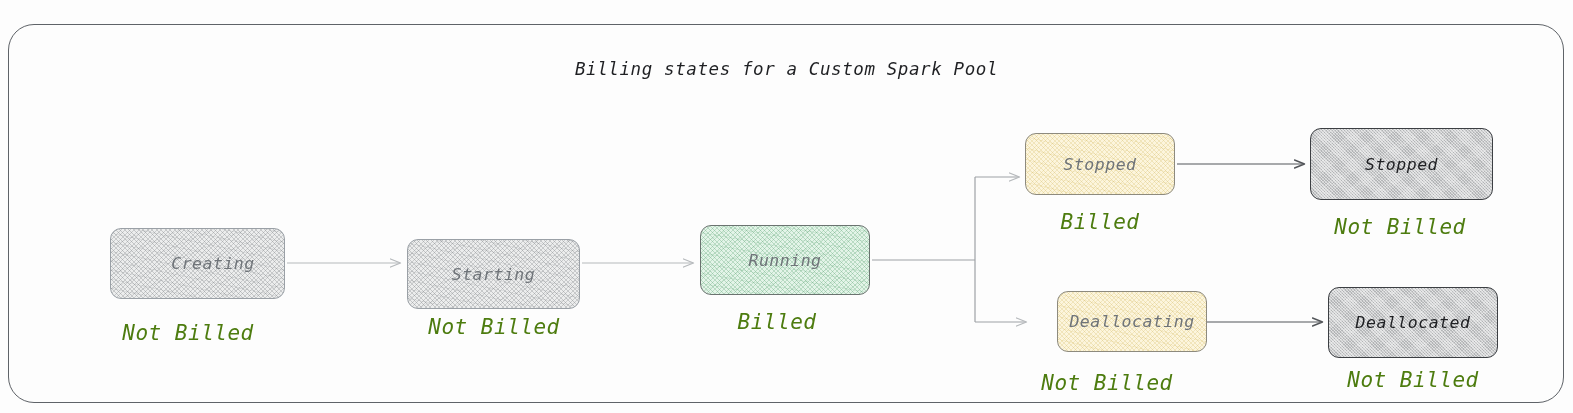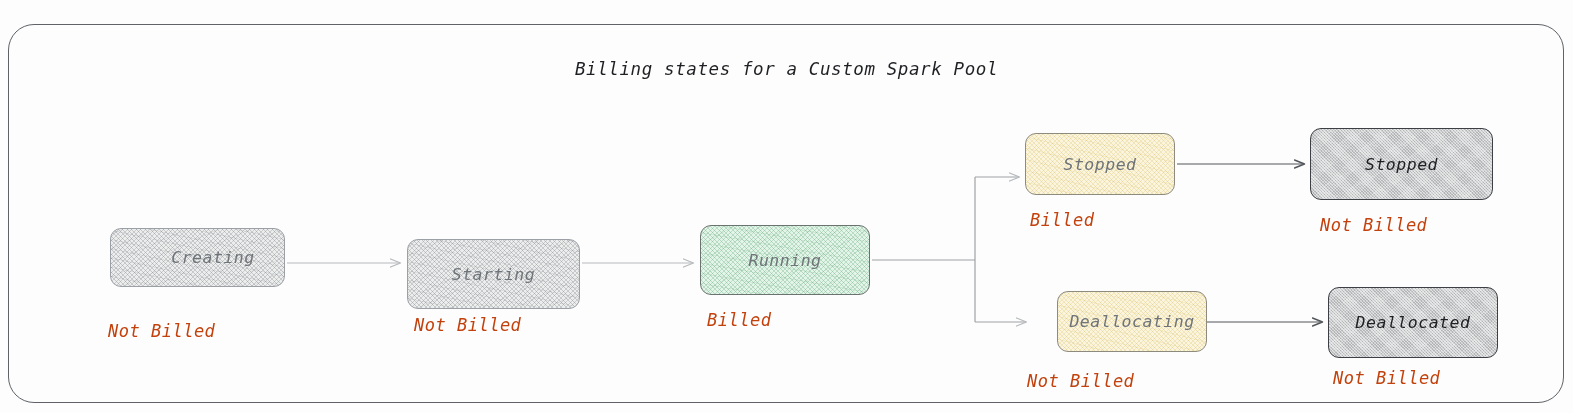--- a/index.html
+++ b/index.html
@@ -88,23 +88,24 @@
     color: #1f2023;
     background-color: #c9cacb;
     background-image:
       repeating-linear-gradient(45deg, rgba(255,255,255,0.55) 0 1.1px, rgba(0,0,0,0) 1.1px 2.2px),
       repeating-linear-gradient(-45deg, rgba(120,124,128,0.28) 0 1.1px, rgba(0,0,0,0) 1.1px 2.2px),
       repeating-linear-gradient(18deg, rgba(255,255,255,0.22) 0 1px, rgba(0,0,0,0) 1px 10px),
       repeating-linear-gradient(-28deg, rgba(255,255,255,0.18) 0 1px, rgba(0,0,0,0) 1px 15px);
   }
   .billing-label {
     position: absolute;
-    font-size: 17px;
+    text-align: center;
+    font-size: 21px;
     letter-spacing: 0.5px;
-    color: #c2410c;
+    color: #4d7c0f;
     white-space: nowrap;
   }
   #edges {
     position: absolute;
     left: 0;
     top: 0;
     width: 1573px;
     height: 413px;
     pointer-events: none;
   }
@@ -138,21 +139,21 @@
 
     <line x1="975" y1="177" x2="1019" y2="177" stroke="#9ea2a6" stroke-width="1.2" marker-end="url(#ah-light)"></line>
 
     <line x1="975" y1="322" x2="1026" y2="322" stroke="#9ea2a6" stroke-width="1.2" marker-end="url(#ah-light)"></line>
 
     <line x1="1177" y1="164" x2="1304" y2="164" stroke="#53565a" stroke-width="1.2" marker-end="url(#ah-dark)"></line>
 
     <line x1="1184" y1="322" x2="1322" y2="322" stroke="#53565a" stroke-width="1.2" marker-end="url(#ah-dark)"></line>
   </svg>
 
-  <div class="node grey-light" style="left:110px; top:228px; width:175px; height:59px;padding-left:31px;">
+  <div class="node grey-light" style="left:110px; top:228px; width:175px; height:71px;padding-left:31px;">
     <span>Creating</span>
   </div>
   <div class="billing-label" style="left:108px; top:321px; width:160px;">Not Billed</div>
 
   <div class="node grey-light" style="left:407px; top:239px; width:173px; height:70px;">
     <span>Starting</span>
   </div>
   <div class="billing-label" style="left:414px; top:315px; width:160px;">Not Billed</div>
 
   <div class="node green" style="left:700px; top:225px; width:170px; height:70px;">

